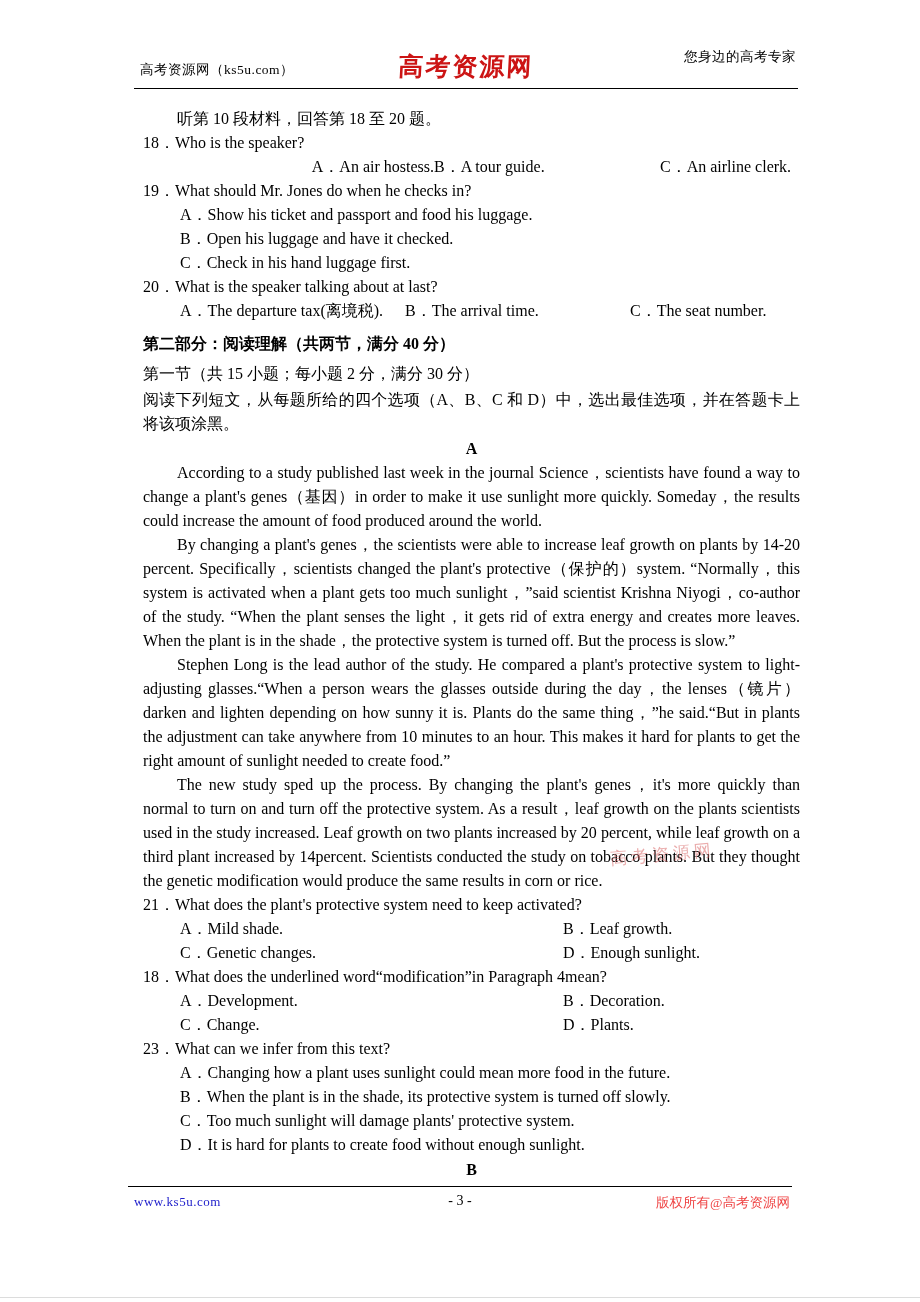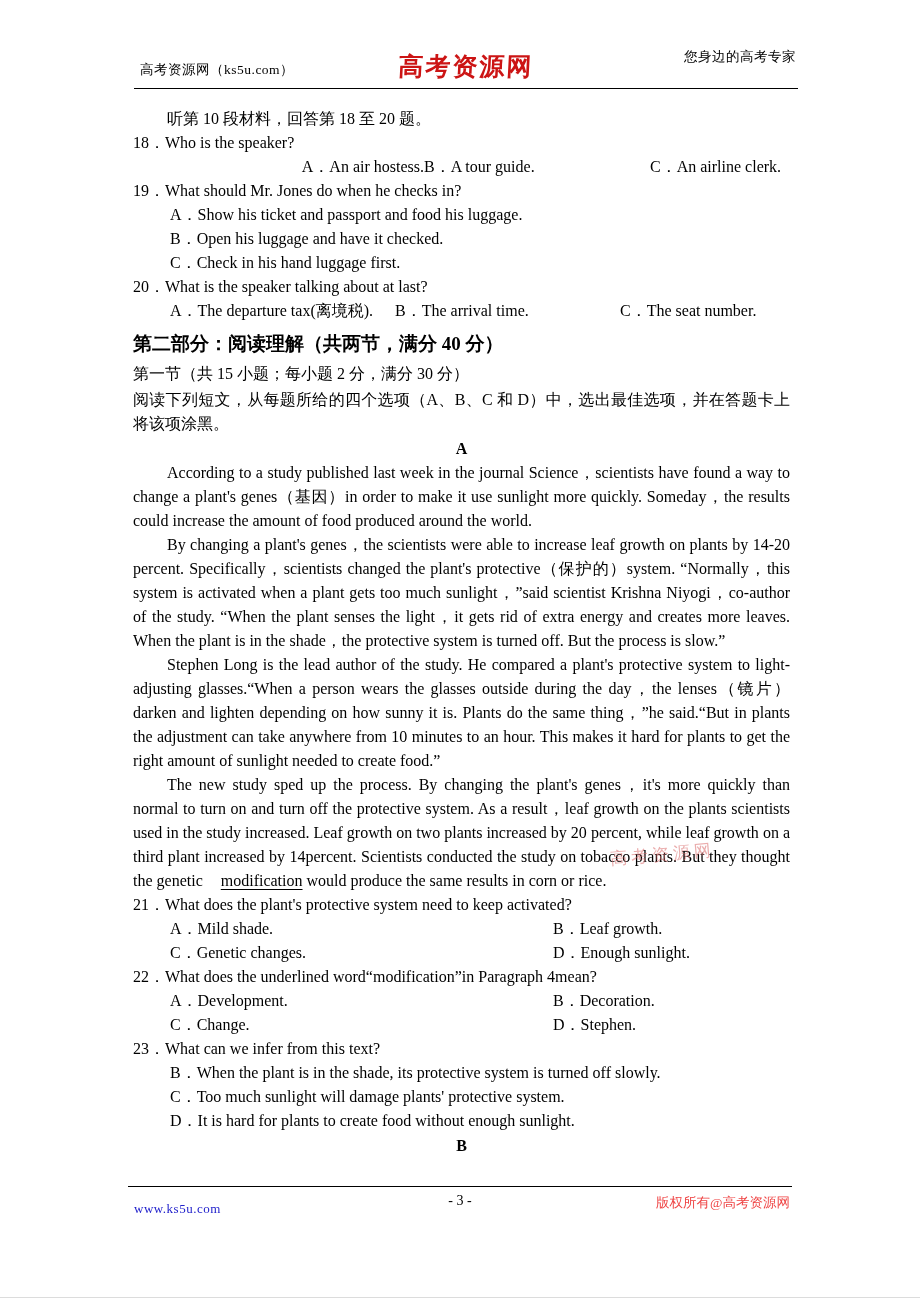--- a/index.html
+++ b/index.html
@@ -13,48 +13,48 @@
   
   .header{position:absolute;top:48px;left:128px;width:664px;height:40px;border-bottom:1.5px solid #000;margin-left:6px;}
   .h-left{position:absolute;left:6px;bottom:9px;font-size:13.5px;letter-spacing:.5px;}
   .h-logo{
     position:absolute;left:50%;transform:translateX(-50%) skewX(-3deg);bottom:5px;
     font-size:25px;font-weight:bold;color:#cc1414;letter-spacing:2px;white-space:nowrap;
   }
   .h-right{position:absolute;right:2px;bottom:22px;font-size:13.5px;letter-spacing:.5px;}
 
   
-  .content{position:absolute;top:107px;left:133px;width:657px;font-size:16px;line-height:24px;}
+  .content{position:absolute;top:107px;left:143px;width:657px;font-size:16px;line-height:24px;}
   .content p{margin:0;}
   .cn-indent{text-indent:34px;}
   .stem{}
   .opt{padding-left:37px;}
   .opt-row{display:flex;padding-left:37px;}
   .opt-row span{flex:none;}
   .ow18a{width:254px;text-align:right;} .ow18b{width:226px;}
   .ow20a{width:225px;} .ow20b{width:225px;}
   .opt-2col{display:flex;padding-left:37px;}
   .opt-2col .colL{width:383px;flex:none;}
-  .part-title{font-size:19px;font-weight:bold;line-height:30px;margin-top:6px;}
+  .part-title{font-size:16px;font-weight:bold;line-height:30px;margin-top:6px;}
   .section-line{line-height:29px;}
   .instructions{text-align:justify;}
   .passage-label{text-align:center;font-weight:bold;line-height:25px;}
   .para{text-align:justify;text-indent:34px;}
-  .u{text-decoration:underline;text-underline-offset:3px;margin-left:14px;}
+  .u{text-underline-offset:3px;}
 
   
   .watermark{
     position:absolute;left:610px;top:843px;transform:rotate(-5deg);
     color:#d96a6a;opacity:.55;font-size:17px;letter-spacing:4px;
     pointer-events:none;white-space:nowrap;z-index:5;
   }
 
   
   .footer{position:absolute;top:1186px;left:128px;width:664px;height:30px;border-top:1.5px solid #000;}
-  .f-left{position:absolute;left:6px;top:14px;color:#2323cc;font-size:13px;text-decoration:none;cursor:pointer;letter-spacing:.5px;}
+  .f-left{position:absolute;left:6px;top:7px;color:#2323cc;font-size:13px;text-decoration:none;cursor:pointer;letter-spacing:.5px;}
   .f-center{position:absolute;left:50%;transform:translateX(-50%);top:6px;font-size:14px;color:#000;}
   .f-right{position:absolute;right:2px;top:7px;color:#ef4444;font-size:13.5px;text-decoration:none;cursor:pointer;}
   .bottom-hairline{position:absolute;left:0;right:0;bottom:4px;border-top:1px solid #dcdcdc;}
 </style>
 </head>
 <body>
 
 <div class="page">
 
   <header class="header">
@@ -100,31 +100,32 @@
     <p class="stem">21．What does the plant's protective system need to keep activated?</p>
     <div class="opt-2col">
       <span class="colL">A．Mild shade.</span>
       <span>B．Leaf growth.</span>
     </div>
     <div class="opt-2col">
       <span class="colL">C．Genetic changes.</span>
       <span>D．Enough sunlight.</span>
     </div>
 
-    <p class="stem">22．What does the underlined word“modification”in Paragraph 4mean?</p>
+    <p class="stem">18．What does the underlined word“modification”in Paragraph 4mean?</p>
     <div class="opt-2col">
       <span class="colL">A．Development.</span>
       <span>B．Decoration.</span>
     </div>
     <div class="opt-2col">
       <span class="colL">C．Change.</span>
-      <span>D．Stephen.</span>
+      <span>D．Plants.</span>
     </div>
 
     <p class="stem">23．What can we infer from this text?</p>
+    <p class="opt">A．Changing how a plant uses sunlight could mean more food in the future.</p>
     <p class="opt">B．When the plant is in the shade, its protective system is turned off slowly.</p>
     <p class="opt">C．Too much sunlight will damage plants' protective system.</p>
     <p class="opt">D．It is hard for plants to create food without enough sunlight.</p>
 
     <p class="passage-label">B</p>
 
   </main>
 
   <div class="watermark">高考资源网</div>
 

